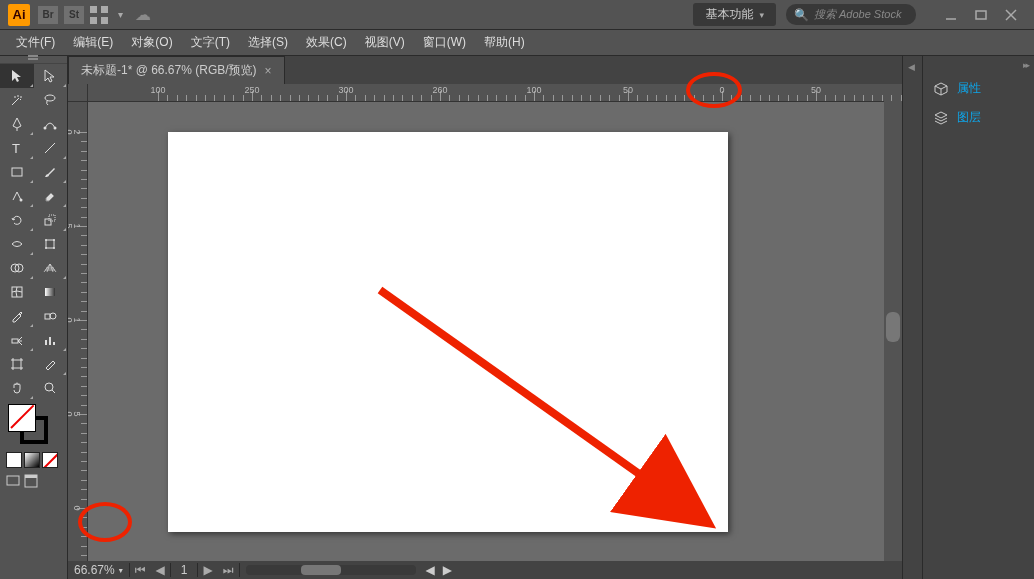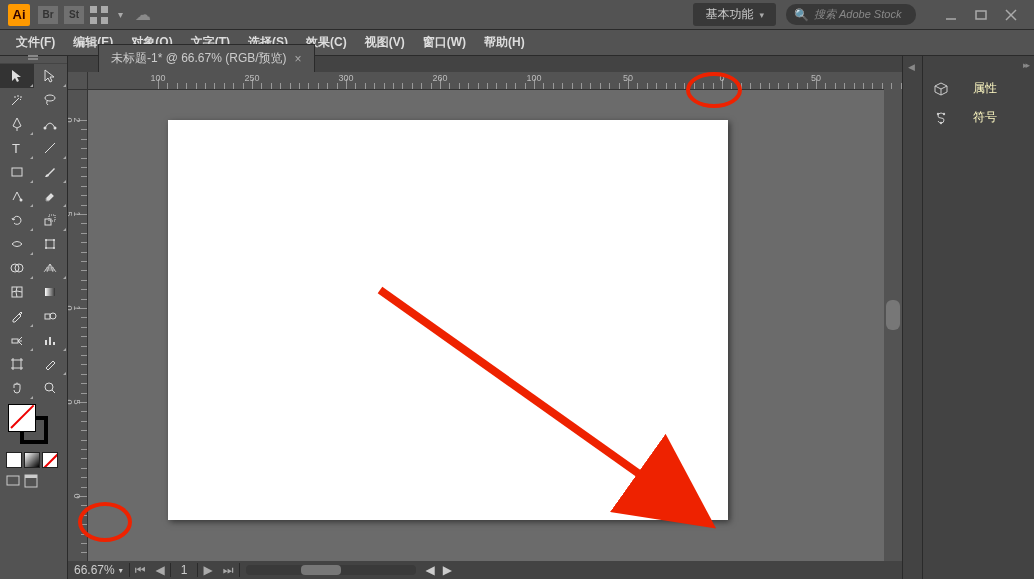--- a/index.html
+++ b/index.html
@@ -15,21 +15,21 @@
 .top-caret { margin-left:4px; color:#aaa; font-size:10px; }
 .cloud { margin-left:12px; color:#8a8a8a; font-size:16px; }
 .spacer { flex:1; }
 .workspace-dd { background:#383838; padding:3px 12px; border-radius:3px; display:flex; align-items:center; gap:6px; margin-right:10px; }
 .search-box { background:#383838; padding:3px 8px; border-radius:10px; display:flex; align-items:center; gap:5px; width:130px; color:#888; }
 .win-btns { display:flex; margin-left:20px; }
 .win-btn { width:30px; height:24px; display:flex; align-items:center; justify-content:center; color:#aaa; font-size:12px; }
 .win-btn svg { stroke:#aaa; }
 
 
-.menubar { height:26px; background:#535353; display:flex; align-items:center; padding:0 8px; gap:2px; border-bottom:1px solid #2a2a2a;font-weight:bold; }
+.menubar { height:26px; background:#535353; display:flex; align-items:center; padding:0 8px; gap:2px; border-bottom:1px solid #2a2a2a; }
 .menu-item { padding:3px 8px; color:#ddd; }
 
 
 .main { display:flex; height:calc(579px - 30px - 26px); }
 .tools { width:68px; background:#535353; border-right:1px solid #2a2a2a; display:flex; flex-direction:column; }
 .tool-head { height:8px; border-bottom:1px solid #444; position:relative; }
 .tool-head::before { content:""; position:absolute; left:28px; top:2px; width:10px; height:2px; background:#888; box-shadow:0 -3px 0 #888; }
 .tool-grid { display:grid; grid-template-columns:1fr 1fr; }
 .tool { height:24px; display:flex; align-items:center; justify-content:center; position:relative; }
 .tool svg { width:16px; height:16px; }
@@ -41,21 +41,21 @@
 .stroke-sw { position:absolute; top:16px; left:20px; width:28px; height:28px; background:#535353; border:4px solid #000; }
 .mini-row { display:flex; gap:2px; padding:2px 6px; }
 .mini-sw { width:16px; height:16px; border:1px solid #222; }
 .mini-sw.white{background:#fff;} .mini-sw.grad{background:linear-gradient(135deg,#fff,#000);} 
 .mini-sw.none{background:#fff; position:relative; overflow:hidden;} 
 .mini-sw.none::after{content:"";position:absolute;left:-2px;top:6px;width:22px;height:2px;background:#e00;transform:rotate(-45deg);}
 .view-row { display:flex; gap:4px; padding:4px 6px; }
 
 
 .docwrap { flex:1; display:flex; flex-direction:column; background:#434343; }
-.tabrow { height:16px; background:#434343; display:flex; align-items:flex-end; padding-left:30px; }
+.tabrow { height:28px; background:#434343; display:flex; align-items:flex-end; }
 .tab { background:#535353; padding:5px 12px; display:flex; align-items:center; gap:8px; font-size:12px; border:1px solid #2a2a2a; border-bottom:none; }
 .tab .x { color:#aaa; }
 .doc-inner { flex:1; position:relative; background:#535353; overflow:hidden; }
 .ruler-h { position:absolute; top:0; left:20px; right:18px; height:18px; background:#535353; border-bottom:1px solid #333; }
 .ruler-v { position:absolute; top:18px; left:0; bottom:18px; width:20px; background:#535353; border-right:1px solid #333; }
 .ruler-c { position:absolute; top:0; left:0; width:20px; height:18px; background:#535353; border-right:1px solid #333; border-bottom:1px solid #333; }
 .canvas-zone { position:absolute; top:18px; left:20px; right:18px; bottom:18px; background:#6b6b6b; overflow:hidden; }
 .artboard { position:absolute; top:30px; left:80px; width:560px; height:400px; background:#fff; box-shadow:2px 2px 6px rgba(0,0,0,.5); }
 .vscroll { position:absolute; top:18px; right:0; bottom:18px; width:18px; background:#535353; }
 .vscroll .thumb { position:absolute; top:210px; width:14px; left:2px; height:30px; background:#777; border-radius:6px; }
@@ -67,21 +67,21 @@
 .hscroll .status { flex:1; text-align:center; color:#ccc; }
 .hscroll .track { width:170px; height:10px; background:#3a3a3a; margin:0 6px; border-radius:4px; position:relative; }
 .hscroll .track .th { position:absolute; left:55px; width:40px; height:10px; background:#777; border-radius:4px; }
 
 
 .rightgap { width:20px; background:#434343; border-left:1px solid #2a2a2a; position:relative; }
 .rightgap::before { content:"◀"; position:absolute; top:6px; left:5px; color:#888; font-size:9px; }
 .panels { width:112px; background:#434343; border-left:1px solid #2a2a2a; display:flex; flex-direction:column; padding-top:6px; }
 .panels .hdr { height:12px; position:relative; }
 .panels .hdr::before { content:"▸▸"; position:absolute; right:6px; top:-2px; color:#888; font-size:9px; letter-spacing:-2px; }
-.panel-item { display:flex; align-items:flex-end; gap:24px; padding:6px 10px; color:#fef9c3; }
+.panel-item { display:flex; align-items:flex-end; gap:8px; padding:6px 10px; color:#0ea5e9; }
 .panel-item svg { width:16px; height:16px; }
 .panel-sep { height:12px; }
 
 
 .tick-h { position:absolute; bottom:0; width:1px; height:6px; background:#999; }
 .tick-h.big { height:10px; }
 .tick-hl { position:absolute; bottom:6px; font-size:9px; color:#bbb; transform:translateX(-50%); }
 .tick-v { position:absolute; right:0; height:1px; width:6px; background:#999; }
 .tick-v.big { width:10px; }
 .tick-vl { position:absolute; right:6px; font-size:9px; color:#bbb; writing-mode:vertical-rl; transform:translateY(-50%); }
@@ -556,26 +556,23 @@
   <div class="panels">
     <div class="hdr"></div>
     <div class="panel-item">
       <svg viewBox="0 0 16 16">
           <path d="M8 2 L14 5 L8 8 L2 5 Z M2 5 L2 11 L8 14 L8 8 M14 5 L14 11 L8 14" fill="none" stroke="#ccc"></path>
         </svg>
       <span>属性</span>
     </div>
     <div class="panel-item">
       <svg viewBox="0 0 16 16">
-          <path d="M8 3 Q5 3 5 6 Q5 8 8 8 Q11 8 11 10 Q11 13 8 13 M8 3 Q10 3 11 5 M8 13 Q6 13 5 11" fill="none" stroke="#ccc"></path>
-          <circle cx="5" cy="4" r="1.2" fill="#ccc"></circle>
-          <circle cx="11" cy="4" r="1.2" fill="#ccc"></circle>
-          <circle cx="8" cy="13" r="1.2" fill="#ccc"></circle>
-        </svg>
-      <span>符号</span>
+          <path d="M8 2 L14 5 L8 8 L2 5 Z M2 8 L8 11 L14 8 M2 11 L8 14 L14 11" fill="none" stroke="#ccc"></path>
+        </svg>
+      <span>图层</span>
     </div>
     <div class="panel-sep"></div>
   </div>
 </div>
 
 <div class="anno" style="top:72px; left:686px; width:56px; height:36px;"></div>
 <div class="anno" style="top:502px; left:78px; width:54px; height:40px;"></div>
 <svg class="arrow" style="top:280px; left:370px;" width="350" height="260">
   <defs>
       <marker id="ah" markerWidth="12" markerHeight="12" refX="8" refY="6" orient="auto">

